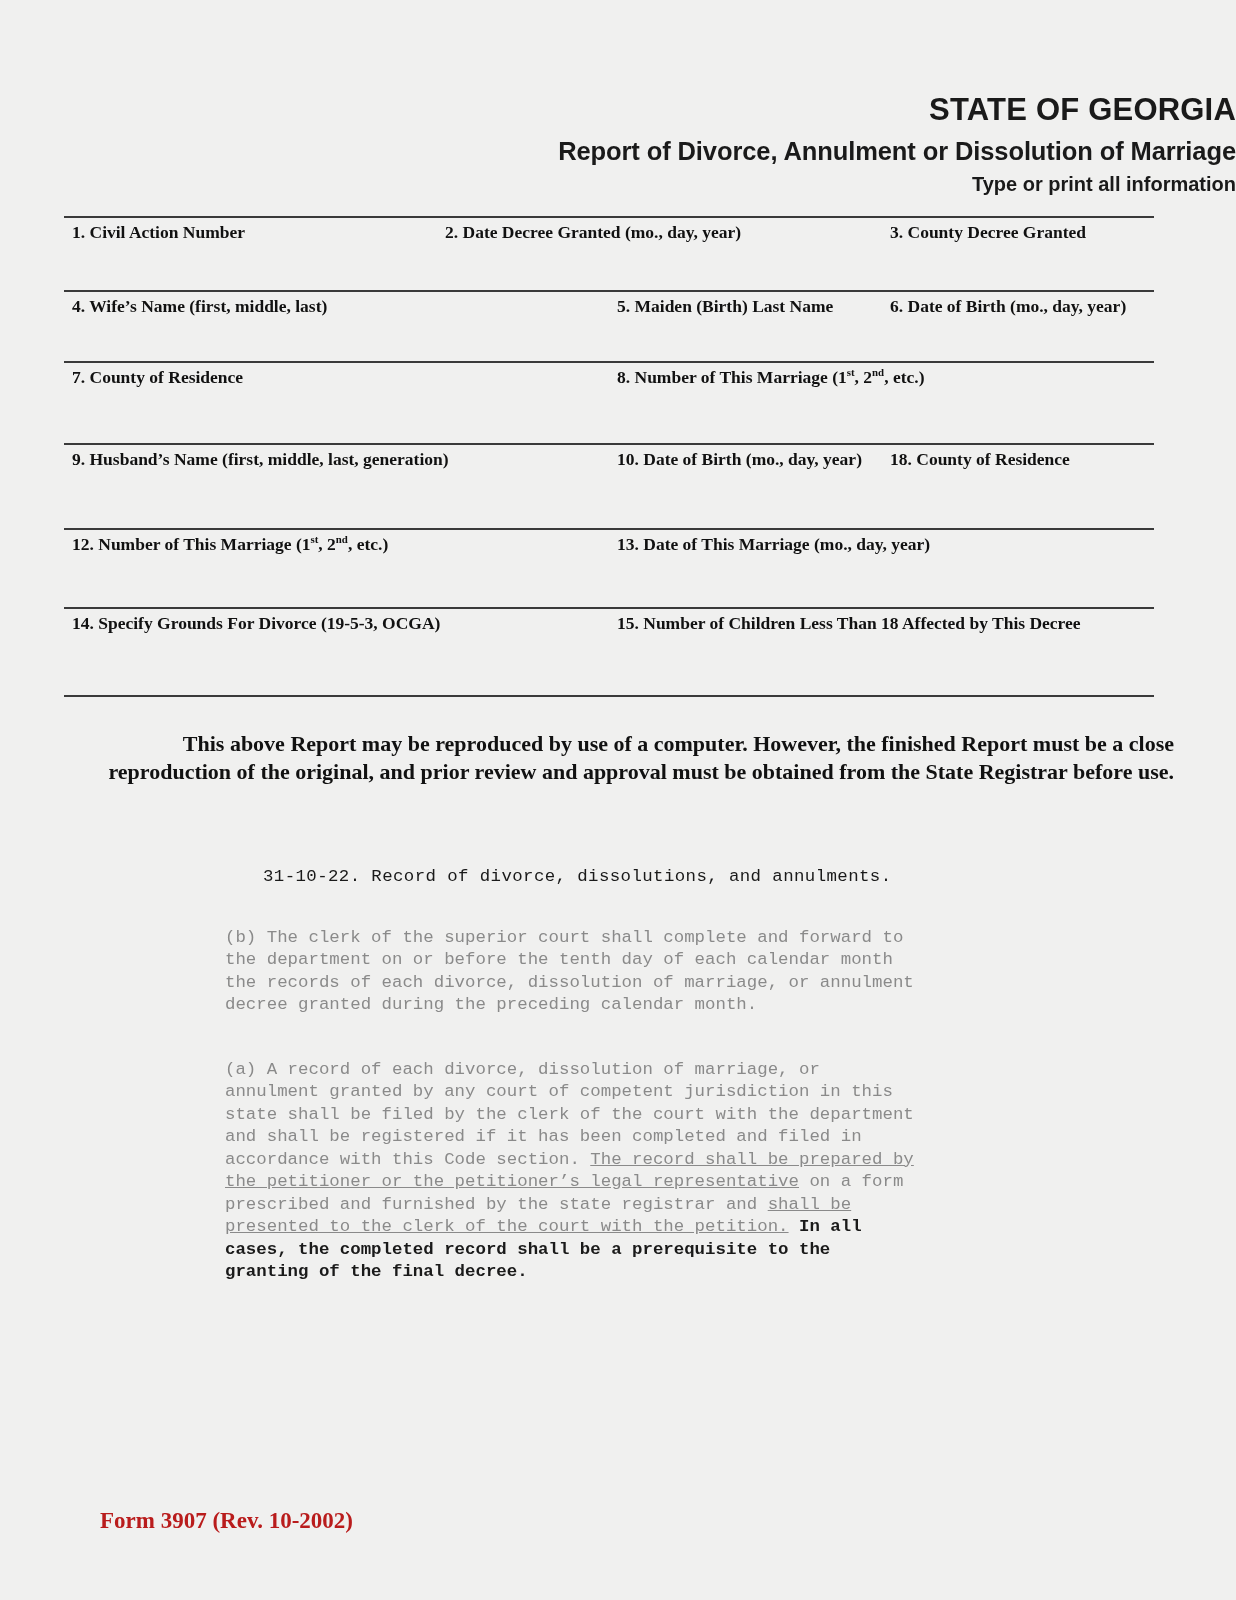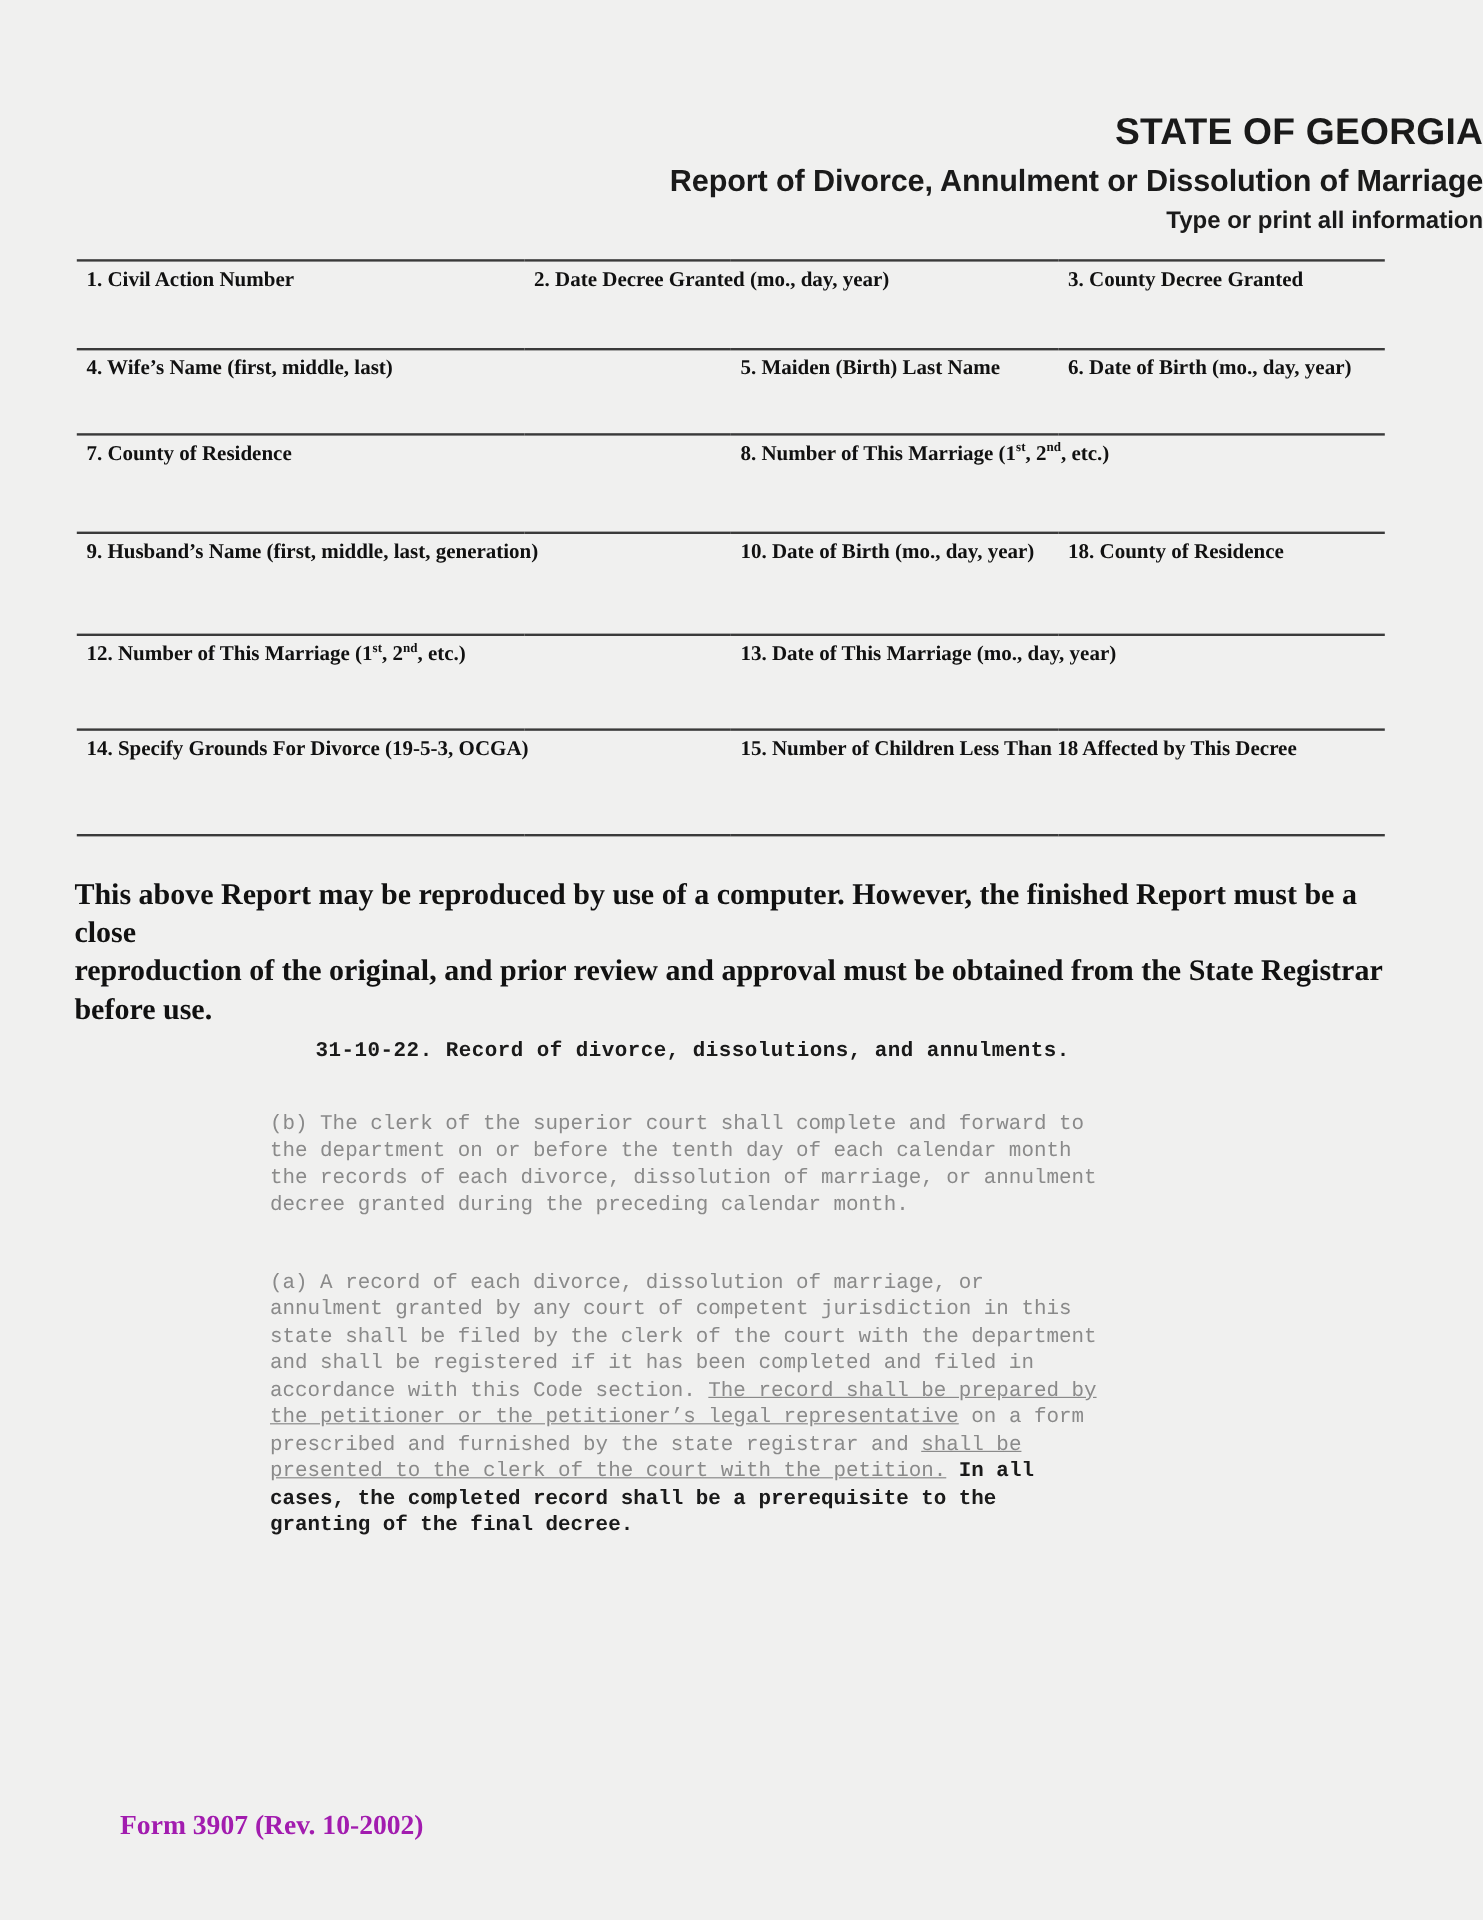--- a/index.html
+++ b/index.html
@@ -95,42 +95,42 @@
   .r4 td { height: 79px; }
   .r5 td { height: 73px; }
   .r6 td { height: 82px; }
 
   
   .notice {
     position: absolute;
     left: 62px;
     top: 730px;
     width: 1112px;
-    text-align: left;
-    font-family: "Liberation Serif", "DejaVu Serif", serif;
-    font-weight: bold;
-    font-size: 25px;
+    text-align: right;
+    font-family: "Liberation Serif", "DejaVu Serif", serif;
+    font-weight: bold;
+    font-size: 22px;
     line-height: 1.28;
     color: #111;
   }
   .notice .nl { display: block; }
 
   
   .statute {
     position: absolute;
     left: 225px;
     top: 866px;
     width: 790px;
     font-family: "Liberation Mono", "DejaVu Sans Mono", monospace;
     font-size: 17.4px;
     line-height: 22.5px;
     color: #8a8a8a;
   }
   .statute-heading {
-    font-weight: bold;
+    font-weight: normal;
     color: #1a1a1a;
     margin: 0 0 38px 38px;
     letter-spacing: 0.4px;
   }
   .para {
     margin: 0 0 42px 0;
     white-space: pre-wrap;
   }
   .para:last-child { margin-bottom: 0; }
   .u { text-decoration: underline; }
@@ -140,21 +140,21 @@
   }
 
   
   .footer {
     position: absolute;
     left: 100px;
     top: 1508px;
     font-family: "Liberation Serif", "DejaVu Serif", serif;
     font-weight: bold;
     font-size: 23px;
-    color: #a21caf;
+    color: #b91c1c;
   }
 </style>
 </head>
 <body>
 
 <div class="page">
 
   <div class="header">
     <h1 class="title-main">STATE OF GEORGIA</h1>
     <h2 class="title-sub">Report of Divorce, Annulment or Dissolution of Marriage</h2>

